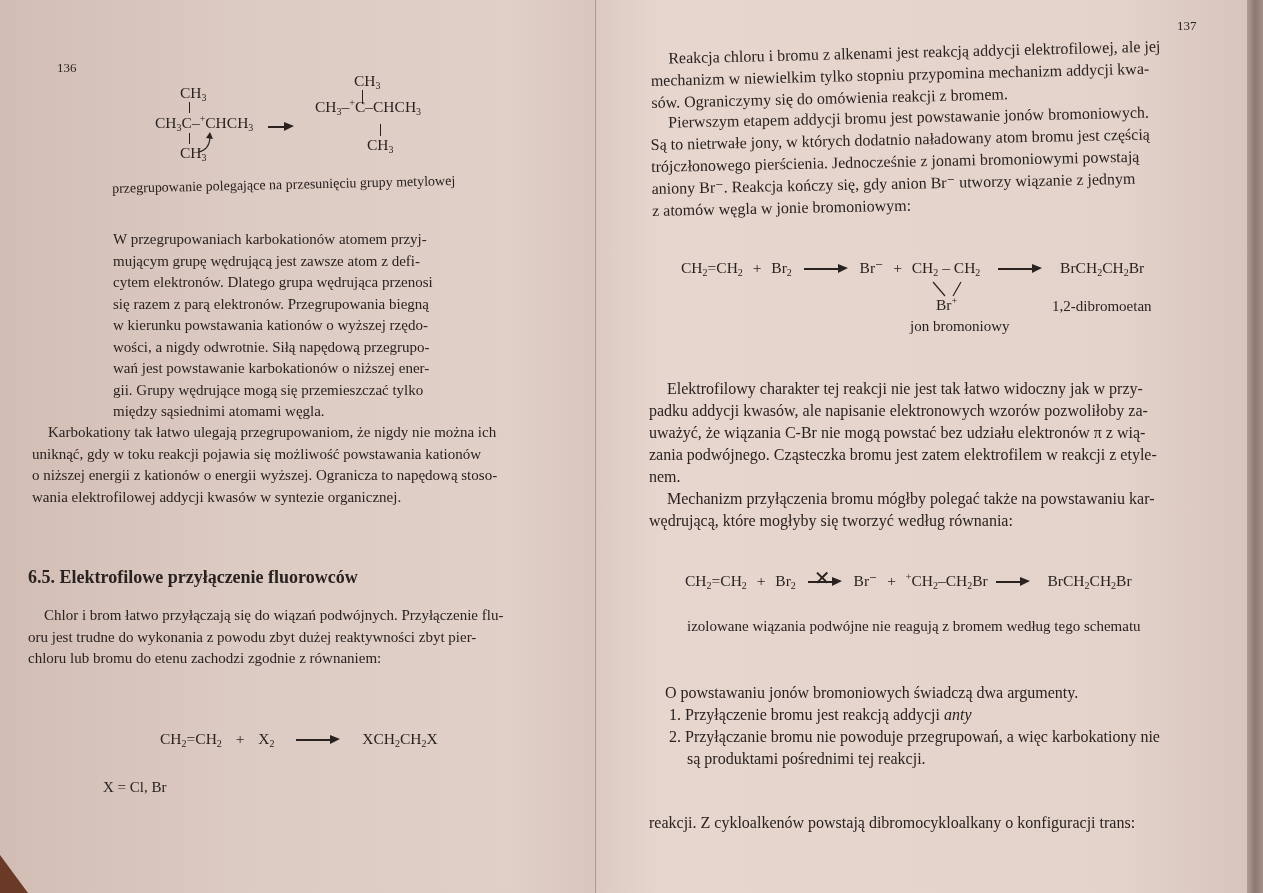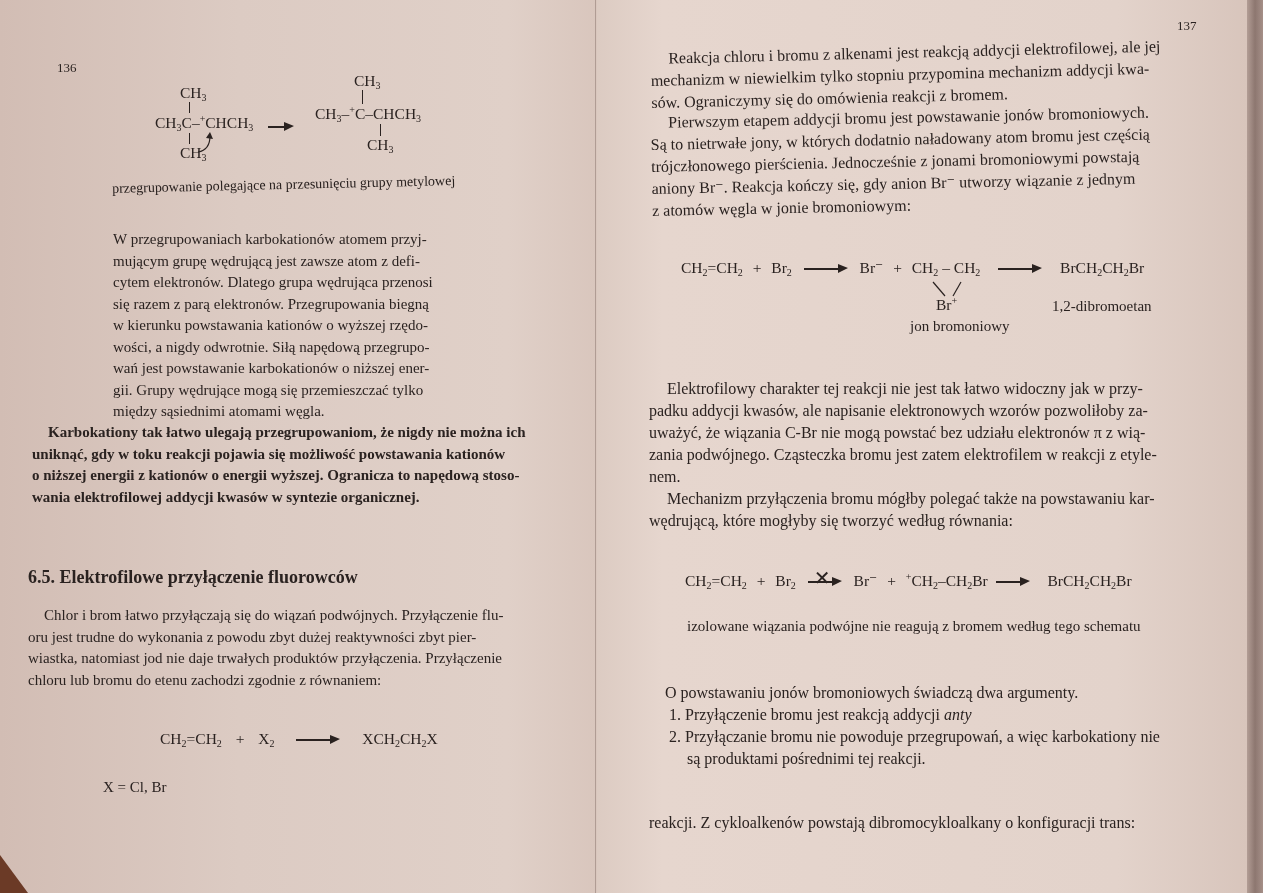--- a/index.html
+++ b/index.html
@@ -63,51 +63,50 @@
     <div class="abs chem" style="left:180px;top:144px;">CH<sub>3</sub></div>
     <svg class="abs" style="left:196px;top:130px;" width="22" height="26">
       <path d="M2 22 Q14 20 14 6" stroke="#2a2220" stroke-width="1.2" fill="none"></path>
       <path d="M10 8 L14 2 L17 9 Z" fill="#2a2220"></path>
     </svg>
     
     <span class="abs arrow" style="left:268px;top:117px;width:26px;"></span>
     
     <div class="abs chem" style="left:354px;top:72px;">CH<sub>3</sub></div>
     <div class="vbond" style="left:362px;top:90px;height:14px;"></div>
-    <div class="abs chem" style="left:315px;top:105px;">CH<sub>3</sub>–<sup>+</sup>C–CHCH<sub>3</sub></div>
+    <div class="abs chem" style="left:315px;top:98px;">CH<sub>3</sub>–<sup>+</sup>C–CHCH<sub>3</sub></div>
     <div class="vbond" style="left:380px;top:124px;height:12px;"></div>
     <div class="abs chem" style="left:367px;top:136px;">CH<sub>3</sub></div>
     <div class="abs caption" style="left:112px;top:177px;transform:rotate(-1.3deg);">przegrupowanie polegające na przesunięciu grupy metylowej</div>
   </div>
 
   <div class="abs txt-sm" style="left:113px;top:229px;width:355px;">
     <div>W przegrupowaniach karbokationów atomem przyj-</div>
     <div>mującym grupę wędrującą jest zawsze atom z defi-</div>
     <div>cytem elektronów. Dlatego grupa wędrująca przenosi</div>
     <div>się razem z parą elektronów. Przegrupowania biegną</div>
     <div>w kierunku powstawania kationów o wyższej rzędo-</div>
     <div>wości, a nigdy odwrotnie. Siłą napędową przegrupo-</div>
     <div>wań jest powstawanie karbokationów o niższej ener-</div>
     <div>gii. Grupy wędrujące mogą się przemieszczać tylko</div>
     <div>między sąsiednimi atomami węgla.</div>
   </div>
 
-  <div class="abs txt-sm" style="left:32px;top:422px;width:510px;font-weight:bold;">
+  <div class="abs txt-sm" style="left:32px;top:422px;width:510px;">
     <div style="padding-left:16px;">Karbokationy tak łatwo ulegają przegrupowaniom, że nigdy nie można ich</div>
     <div>uniknąć, gdy w toku reakcji pojawia się możliwość powstawania kationów</div>
     <div>o niższej energii z kationów o energii wyższej. Ogranicza to napędową stoso-</div>
     <div>wania elektrofilowej addycji kwasów w syntezie organicznej.</div>
   </div>
 
   <div class="abs heading" style="left:28px;top:567px;text-align:center;">6.5. Elektrofilowe przyłączenie fluorowców</div>
 
   <div class="abs txt-sm" style="left:28px;top:605px;width:515px;">
     <div style="padding-left:16px;">Chlor i brom łatwo przyłączają się do wiązań podwójnych. Przyłączenie flu-</div>
     <div>oru jest trudne do wykonania z powodu zbyt dużej reaktywności zbyt pier-</div>
-    <div>wiastka, natomiast jod nie daje trwałych produktów przyłączenia. Przyłączenie</div>
     <div>chloru lub bromu do etenu zachodzi zgodnie z równaniem:</div>
   </div>
 
   <div class="abs chem" style="left:160px;top:730px;">
     <span>CH<sub>2</sub>=CH<sub>2</sub></span>
     <span style="margin:0 10px;">+</span>
     <span>X<sub>2</sub></span>
     <span class="arrow" style="width:44px;margin:0 18px;"></span>
     <span>XCH<sub>2</sub>CH<sub>2</sub>X</span>
   </div>

